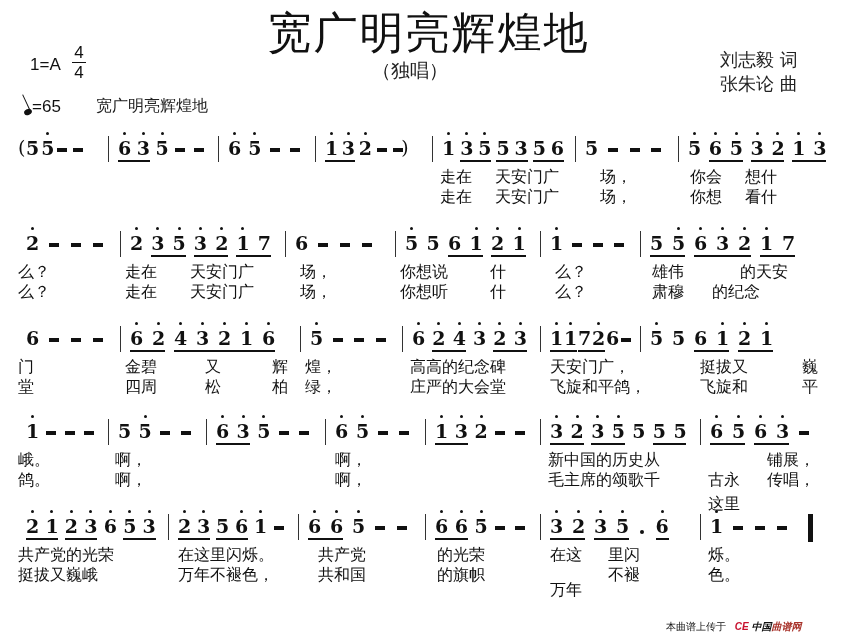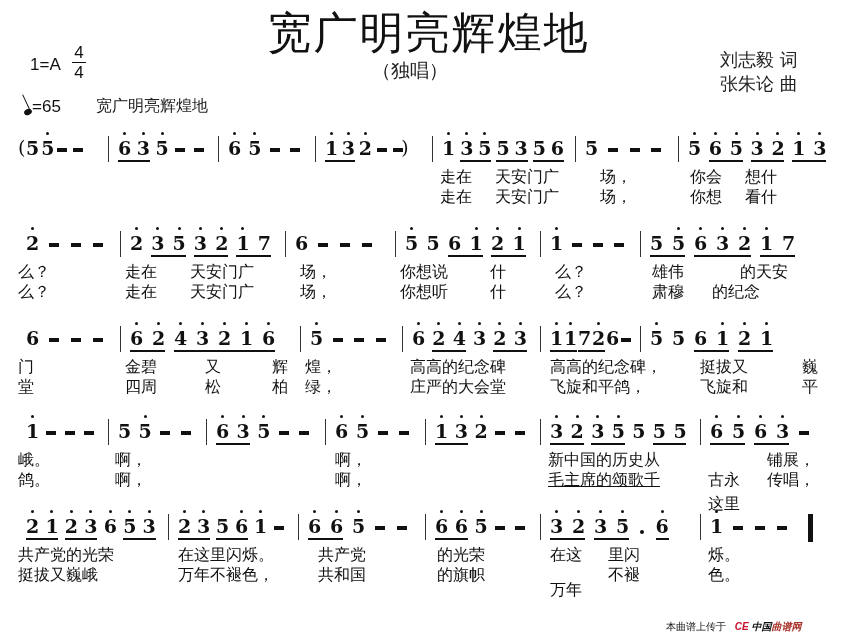--- a/index.html
+++ b/index.html
@@ -233,21 +233,21 @@
       <div class="n" style="left: 738px;">2<span class="dot-above"></span></div>
       <div class="n" style="left: 760px;">1<span class="dot-above"></span></div>
       <div class="ul" style="left: 694px; width: 35px;"></div>
       <div class="ul" style="left: 738px; width: 35px;"></div>
       <div class="lyr" style="left: 18px; top: 38px;">门</div>
       <div class="lyr" style="left: 125px; top: 38px;">金碧</div>
       <div class="lyr" style="left: 205px; top: 38px;">又</div>
       <div class="lyr" style="left: 272px; top: 38px;">辉</div>
       <div class="lyr" style="left: 305px; top: 38px;">煌，</div>
       <div class="lyr" style="left: 410px; top: 38px;">高高的纪念碑</div>
-      <div class="lyr" style="left: 550px; top: 38px;">高高的纪念碑，</div>
+      <div class="lyr" style="left: 550px; top: 38px;">天安门广，</div>
       <div class="lyr" style="left: 700px; top: 38px;">挺拔又</div>
       <div class="lyr" style="left: 802px; top: 38px;">巍</div>
       <div class="lyr" style="left: 18px; top: 58px;">堂</div>
       <div class="lyr" style="left: 125px; top: 58px;">四周</div>
       <div class="lyr" style="left: 205px; top: 58px;">松</div>
       <div class="lyr" style="left: 272px; top: 58px;">柏</div>
       <div class="lyr" style="left: 305px; top: 58px;">绿，</div>
       <div class="lyr" style="left: 410px; top: 58px;">庄严的大会堂</div>
       <div class="lyr" style="left: 550px; top: 58px;">飞旋和平鸽，</div>
       <div class="lyr" style="left: 700px; top: 58px;">飞旋和</div>
@@ -303,21 +303,21 @@
       <div class="ul" style="left: 754px; width: 35px;"></div>
       <div class="lyr" style="left: 18px; top: 38px;">峨。</div>
       <div class="lyr" style="left: 115px; top: 38px;">啊，</div>
       <div class="lyr" style="left: 335px; top: 38px;">啊，</div>
       <div class="lyr" style="left: 548px; top: 38px;">新中国的历史从</div>
       <div class="lyr" style="left: 708px; top: 38px; margin-top: 44px;">这里</div>
       <div class="lyr" style="left: 767px; top: 38px;">铺展，</div>
       <div class="lyr" style="left: 18px; top: 58px;">鸽。</div>
       <div class="lyr" style="left: 115px; top: 58px;">啊，</div>
       <div class="lyr" style="left: 335px; top: 58px;">啊，</div>
-      <div class="lyr" style="left: 548px; top: 58px; text-decoration: underline;">毛主席的颂歌千</div>
+      <div class="lyr" style="left: 548px; top: 58px;">毛主席的颂歌千</div>
       <div class="lyr" style="left: 708px; top: 58px;">古永</div>
       <div class="lyr" style="left: 767px; top: 58px;">传唱，</div>
     </div>
     <div class="system" style="top: 508px;">
       <div class="n" style="left: 26px;">2<span class="dot-above"></span></div>
       <div class="n" style="left: 45.4286px;">1<span class="dot-above"></span></div>
       <div class="n" style="left: 64.8571px;">2<span class="dot-above"></span></div>
       <div class="n" style="left: 84.2857px;">3<span class="dot-above"></span></div>
       <div class="n" style="left: 103.714px;">6<span class="dot-above"></span></div>
       <div class="n" style="left: 123.143px;">5<span class="dot-above"></span></div>

